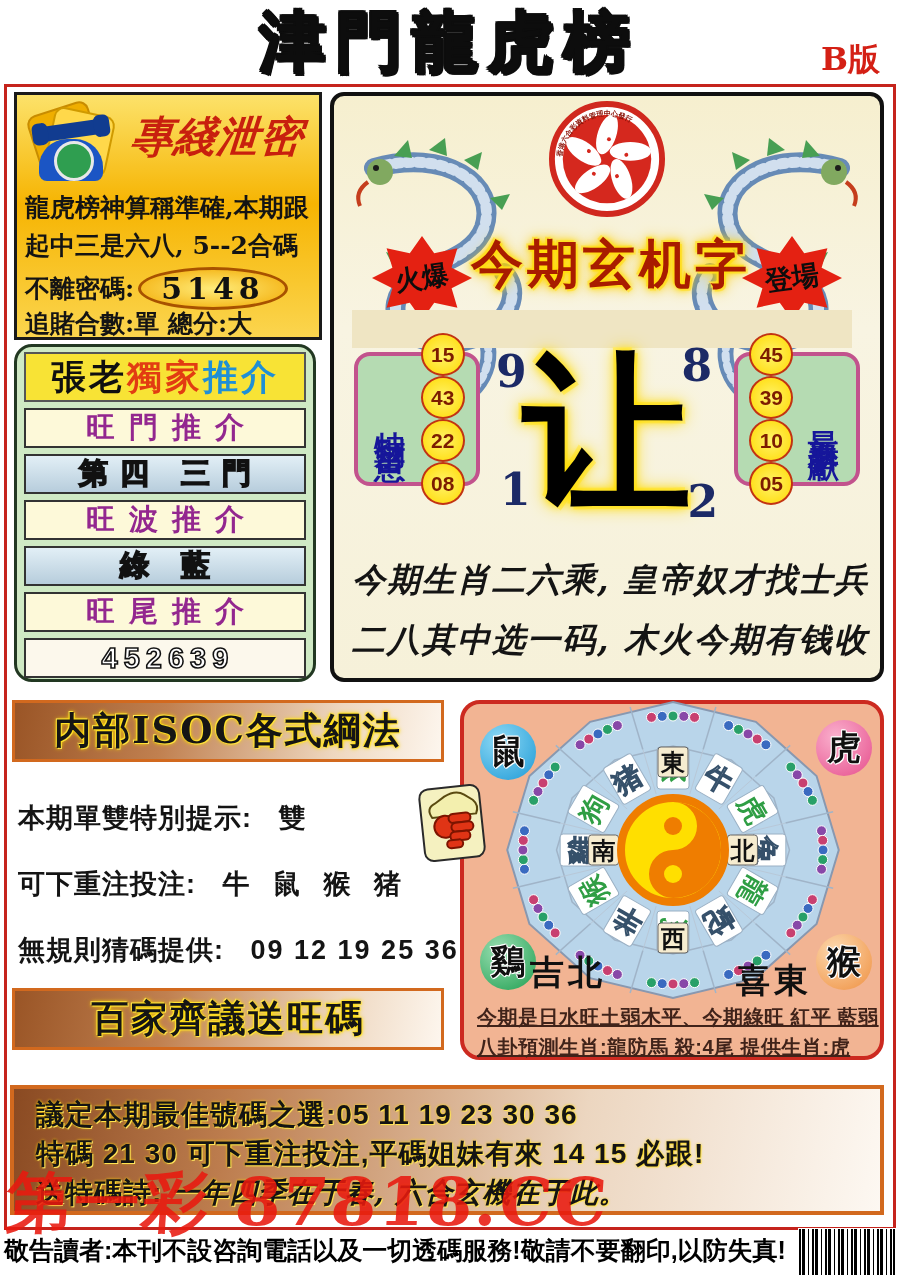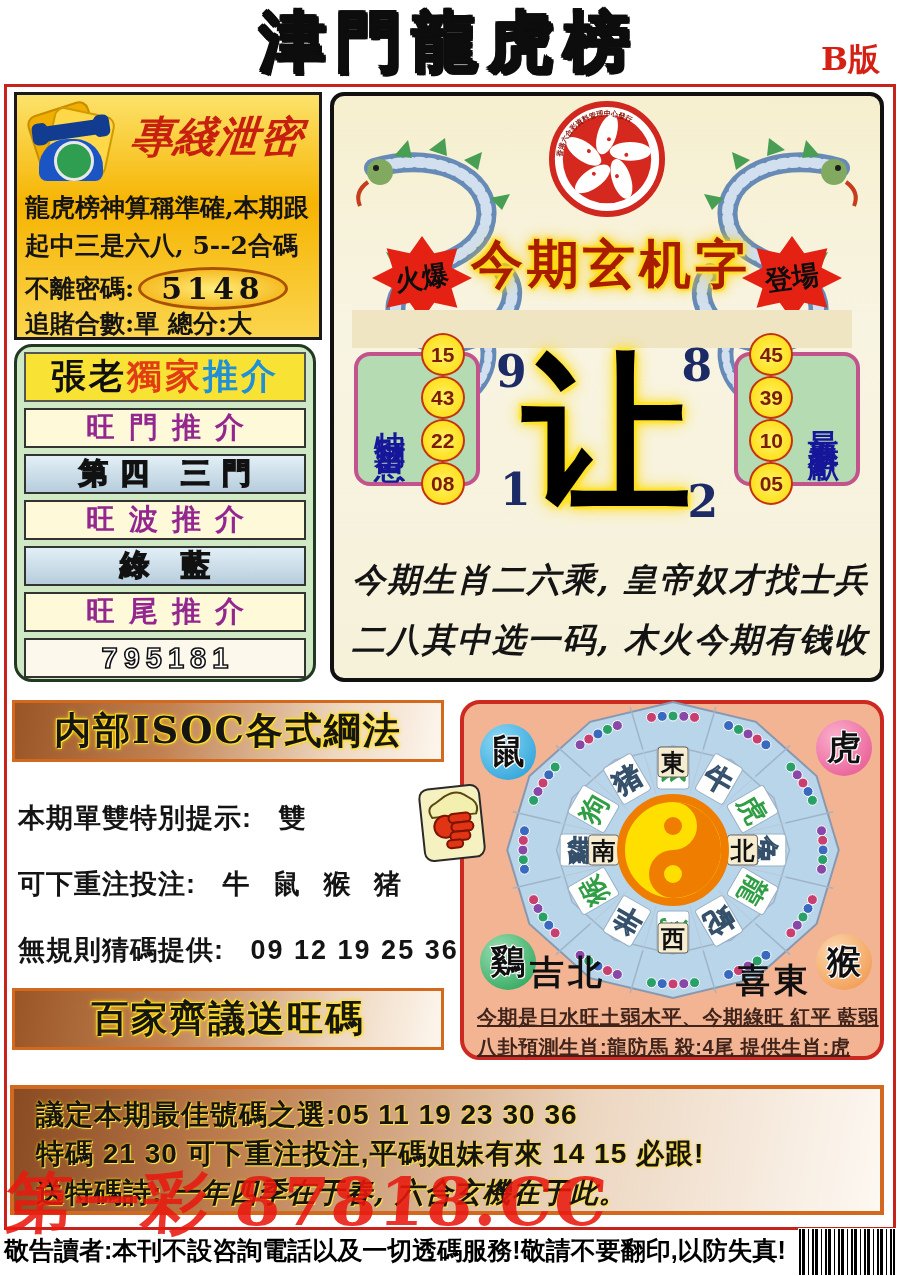--- a/index.html
+++ b/index.html
@@ -35,21 +35,21 @@
     font-family:"DejaVu Serif","Liberation Serif",serif;}
   #hl-1{top:96px;} #hl-2{top:134px;}
   #hl-3{top:172px;display:flex;align-items:center;gap:4px;}
   #hl-4{top:212px;}
   #secret-code{display:inline-block;border:3px solid #a85200;border-radius:50%;padding:1px 20px;
     background:radial-gradient(#ffec7a,#f2a800);font-size:30px;font-weight:900;letter-spacing:5px;color:#111;}
 
   
   #zhang-box{position:absolute;left:14px;top:344px;width:302px;height:338px;background:#cfe9c4;
     border:3px solid #223822;border-radius:18px;box-sizing:border-box;padding:5px 7px;}
-  #zhang-header{height:46px;background:#f8e335;border:2px solid #555;display:flex;justify-content:center;align-items:flex-end;
+  #zhang-header{height:46px;background:#f8e335;border:2px solid #555;display:flex;justify-content:center;align-items:center;
     font-size:35px;font-weight:900;letter-spacing:3px;font-family:"DejaVu Serif",serif;}
   #zhang-header .h1{color:#101010;} #zhang-header .h2{color:#e23c12;} #zhang-header .h3{color:#1f8fd6;}
   .zhang-row{height:40px;margin-top:6px;border:2px solid #333;display:flex;justify-content:center;align-items:center;
     font-weight:900;font-size:29px;white-space:nowrap;box-sizing:border-box;}
   .zhang-row.label{background:#fdf9d9;color:#93278f;letter-spacing:14px;text-indent:14px;}
   .zhang-row.value{background:linear-gradient(180deg,#e2eff6,#b7cddc);color:#fff;
     -webkit-text-stroke:1.6px #111;letter-spacing:12px;text-indent:12px;}
   .zhang-row.value.last{background:#fcf8ec;letter-spacing:6px;text-indent:6px;}
 
   
@@ -160,21 +160,21 @@
       <span class="h1">張老</span>
       <span class="h2">獨家</span>
       <span class="h3">推介</span>
     </div>
     <div id="zhang-rows">
         <div class="zhang-row label">旺門推介</div>
         <div class="zhang-row value">第四 三門</div>
         <div class="zhang-row label">旺波推介</div>
         <div class="zhang-row value">綠 藍</div>
         <div class="zhang-row label">旺尾推介</div>
-        <div class="zhang-row value last">795181</div>
+        <div class="zhang-row value last">452639</div>
       </div>
   </div>
 
   <div id="dragon-box">
     <svg class="dragon" id="dragon-left" viewBox="0 0 212 300">
       <path d="M40,30 C110,10 165,45 150,90 C135,130 70,125 62,165 C55,205 120,215 150,195 C180,178 185,150 170,135" fill="none" stroke="#5f85b5" stroke-width="20" stroke-linecap="round"></path>
       <path d="M40,30 C110,10 165,45 150,90 C135,130 70,125 62,165 C55,205 120,215 150,195 C180,178 185,150 170,135" fill="none" stroke="#cfdef0" stroke-width="11" stroke-dasharray="5 6" stroke-linecap="round"></path>
       <path d="M150,195 C165,230 140,265 100,270 C70,274 50,260 45,240" fill="none" stroke="#5f85b5" stroke-width="16" stroke-linecap="round"></path>
       <path d="M150,195 C165,230 140,265 100,270 C70,274 50,260 45,240" fill="none" stroke="#cfdef0" stroke-width="8" stroke-dasharray="5 6" stroke-linecap="round"></path>
       <g fill="#3f9a4c">

